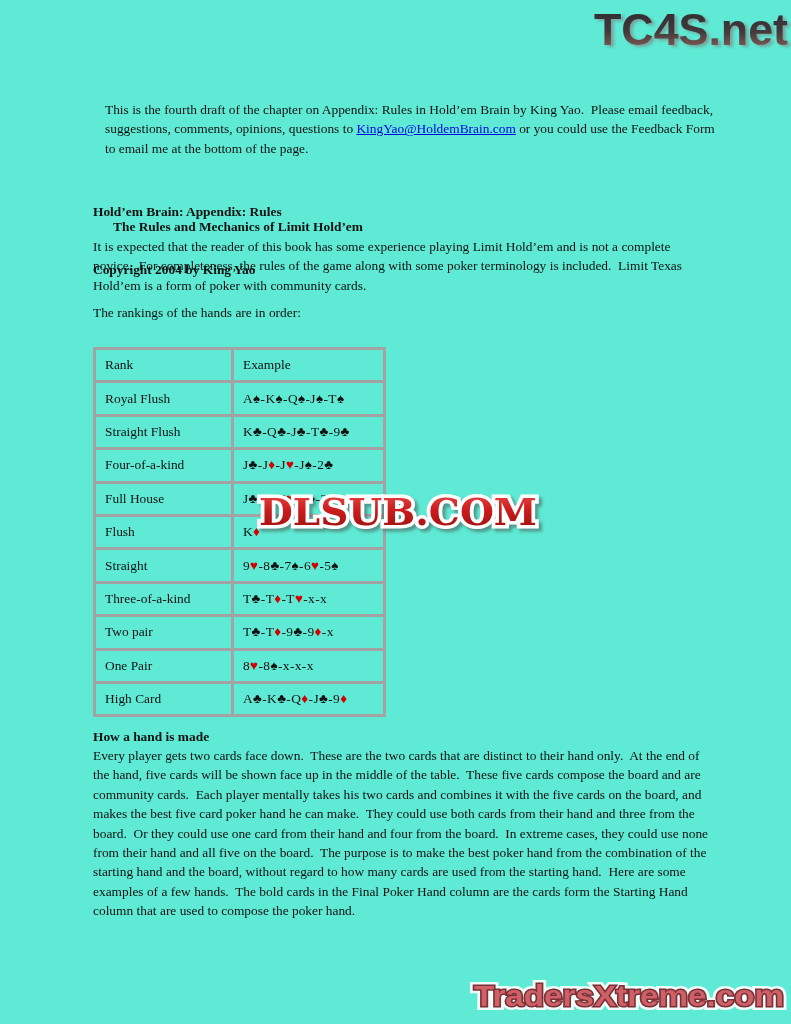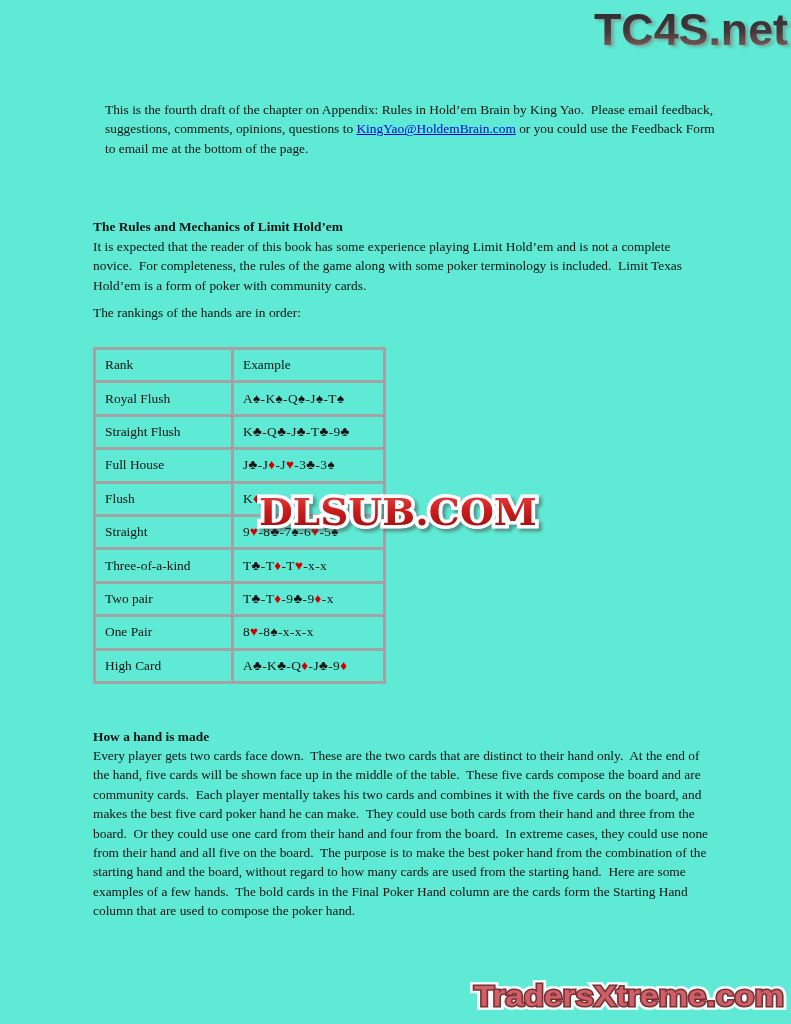--- a/index.html
+++ b/index.html
@@ -54,42 +54,50 @@
         <stop offset="0.12" stop-color="#2e2e33"></stop>
         <stop offset="0.55" stop-color="#45393b"></stop>
         <stop offset="1" stop-color="#9a6a62"></stop>
       </linearGradient>
     </defs>
     <text x="101" y="43" text-anchor="middle" font-family="Liberation Sans, DejaVu Sans, sans-serif" font-weight="bold" font-size="45" fill="url(#gLogo)" textLength="194" lengthAdjust="spacingAndGlyphs">TC4S.net</text>
   </svg>
 
   <p class="txt" style="top:88px;margin:12px;"><span>This is the fourth draft of the chapter on Appendix: Rules in Hold’em Brain by King Yao.  Please email feedback, suggestions, comments, opinions, questions to </span><a class="email">KingYao@HoldemBrain.com</a><span> or you could use the Feedback Form to email me at the bottom of the page.</span></p>
 
+  <div class="txt bold" style="top:163px;">
+    <div>Hold’em Brain: Appendix: Rules</div>
+    <div>Copyright 2004 by King Yao</div>
+  </div>
 
-  <div class="txt bold" style="top:217px;">The Rules and Mechanics of Limit Hold’em</div>
+  <div class="txt bold" style="top:217px;margin-left:20px;">The Rules and Mechanics of Limit Hold’em</div>
   <div class="txt" style="top:237px;">It is expected that the reader of this book has some experience playing Limit Hold’em and is not a complete novice.  For completeness, the rules of the game along with some poker terminology is included.  Limit Texas Hold’em is a form of poker with community cards.</div>
   <div class="txt" style="top:303px;">The rankings of the hands are in order:</div>
 
   <table class="hands">
     <colgroup>
         <col class="col-rank">
         <col class="col-example">
       </colgroup>
     <tbody>
         <tr>
       <th>Rank</th>
       <th>Example</th>
     </tr>
     <tr>
       <td>Royal Flush</td>
       <td class="example">A♠-K♠-Q♠-J♠-T♠</td>
     </tr>
     <tr>
       <td>Straight Flush</td>
       <td class="example">K♣-Q♣-J♣-T♣-9♣</td>
+    </tr>
+    <tr>
+      <td>Four-of-a-kind</td>
+      <td class="example">J♣-J<span class="rs">♦</span>-J<span class="rs">♥</span>-J♠-2♣</td>
     </tr>
     <tr>
       <td>Full House</td>
       <td class="example">J♣-J<span class="rs">♦</span>-J<span class="rs">♥</span>-3♣-3♠</td>
     </tr>
     <tr>
       <td>Flush</td>
       <td class="example">K<span class="rs">♦</span></td>
     </tr>
     <tr>

